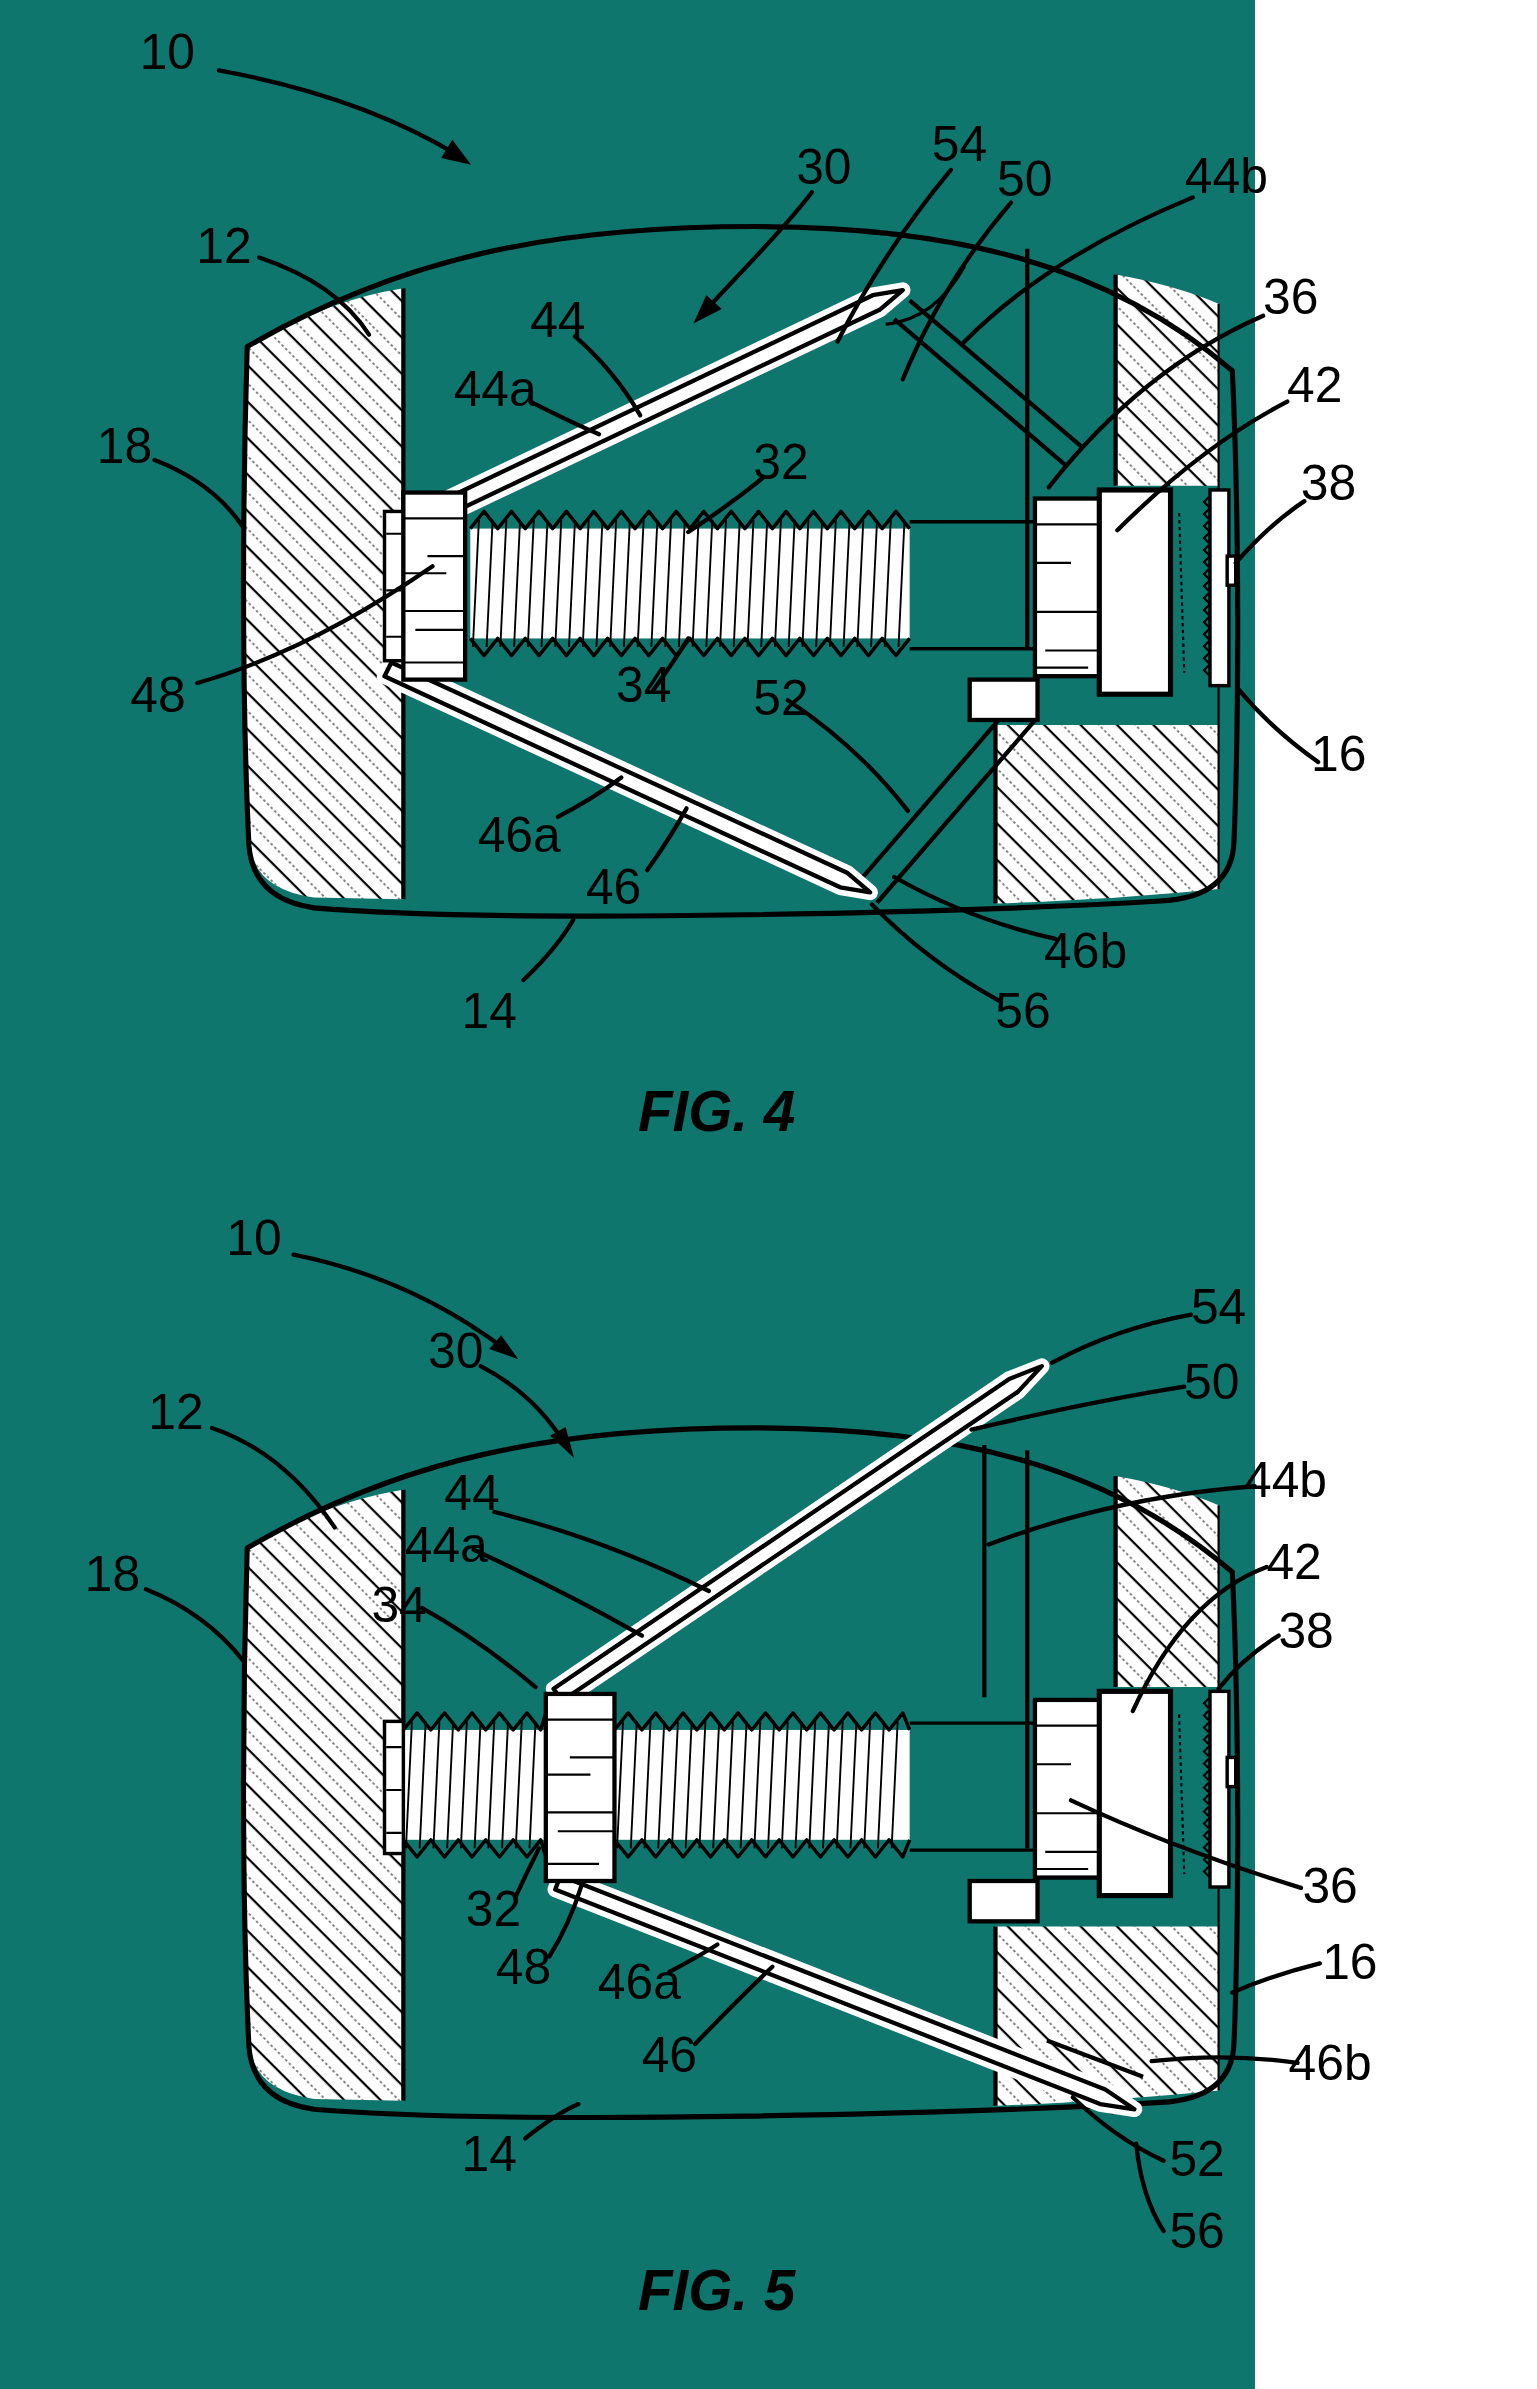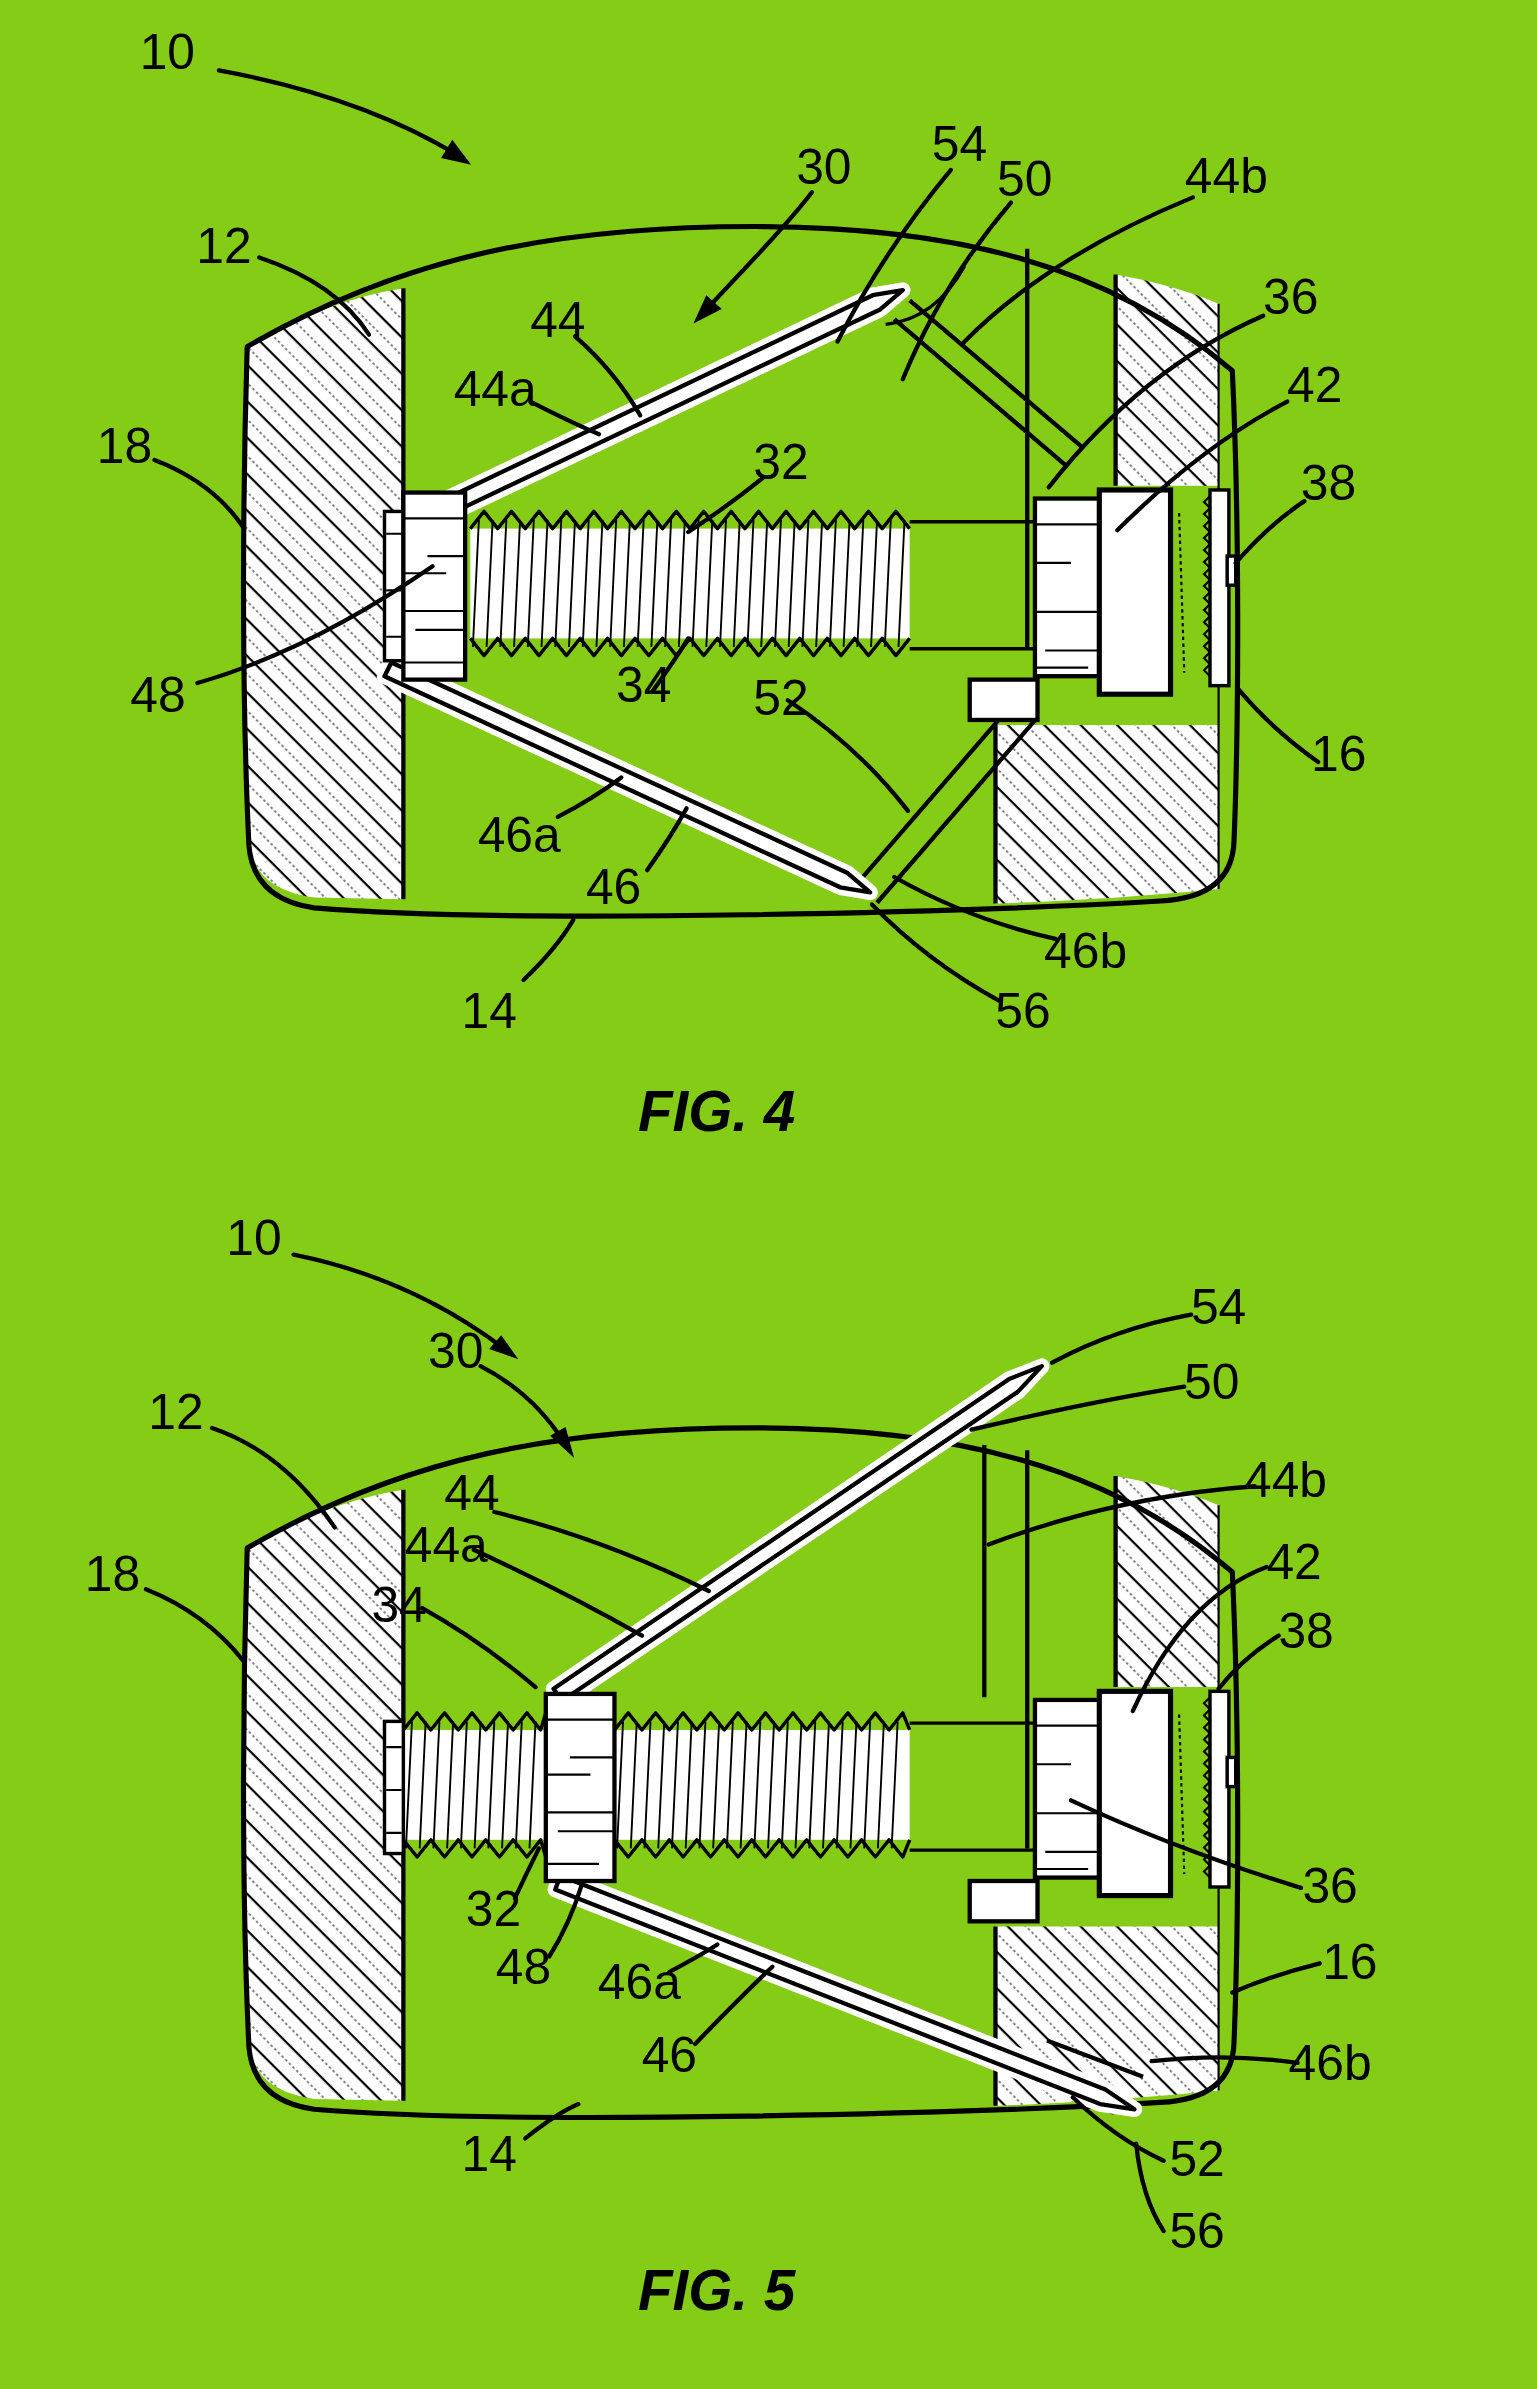--- a/index.html
+++ b/index.html
@@ -1,16 +1,16 @@
 <!DOCTYPE html>
 <html style="font-size:13.7px"><head>
 <meta charset="utf-8">
 <style>
   html,body{margin:0;padding:0;background:#ffffff;}
-  .sheet{width:1537px;height:2389px;position:relative;background:#84cc16;}
+  .sheet{width:1255px;height:2389px;position:relative;background:#0f766e;}
   svg{display:block;}
   .lbl{font-family:"Liberation Sans",sans-serif;font-size:58px;fill:#000;}
   .cap{font-family:"Liberation Sans",sans-serif;font-size:66px;font-weight:bold;font-style:italic;fill:#000;}
   .ld{fill:none;stroke:#000;stroke-width:5;stroke-linecap:round;}
   .ol{fill:none;stroke:#000;stroke-width:6;stroke-linejoin:round;}
   .b5{fill:none;stroke:#000;stroke-width:5;}
   .b4{fill:none;stroke:#000;stroke-width:4;}
   .tn{fill:none;stroke:#000;stroke-width:2.5;}
   .wf{fill:#ffffff;stroke:#000;}
   .pinw{fill:#ffffff;stroke:#ffffff;stroke-width:18;stroke-linejoin:round;}

